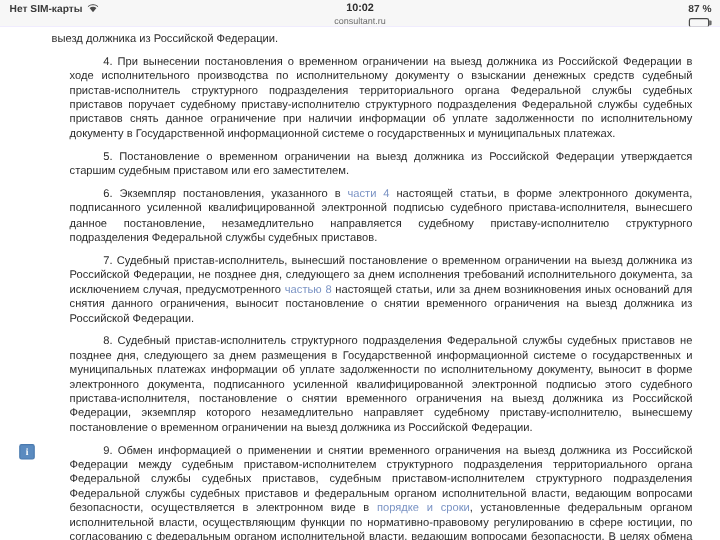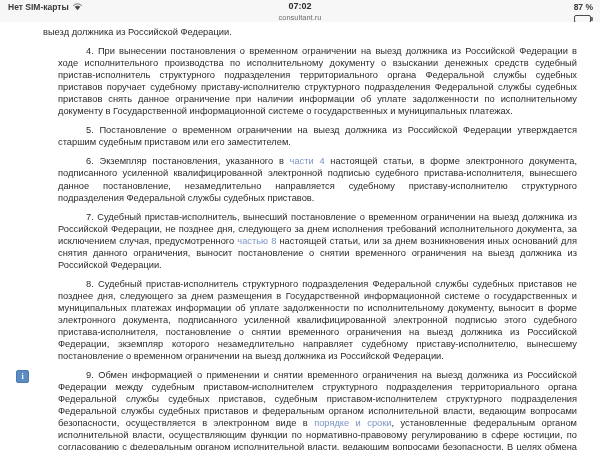--- a/index.html
+++ b/index.html
@@ -169,21 +169,21 @@
       <span>Нет SIM-карты</span>
       <span class="wifi-icon">
         <svg width="9" height="8" viewBox="0 0 12 10">
           <path d="M6 9.2 L2.2 4.6 C3.3 3.7 4.6 3.2 6 3.2 C7.4 3.2 8.7 3.7 9.8 4.6 Z" fill="#4a4a4a"></path>
           <path d="M0.6 2.9 C2.1 1.6 4 0.9 6 0.9 C8 0.9 9.9 1.6 11.4 2.9" stroke="#4a4a4a" stroke-width="1.1" fill="none" stroke-linecap="round"></path>
         </svg>
       </span>
     </div>
 
     <div class="sb-center">
-      <div class="sb-time">07:02</div>
+      <div class="sb-time">10:02</div>
       <div class="sb-host">consultant.ru</div>
     </div>
 
     <div class="sb-right">
       <span>87 %</span>
       <span class="battery">
         <span class="battery-body">
           <span class="battery-fill" id="battery-fill" style="width: 87%;"></span>
         </span>
         <span class="battery-cap"></span>

